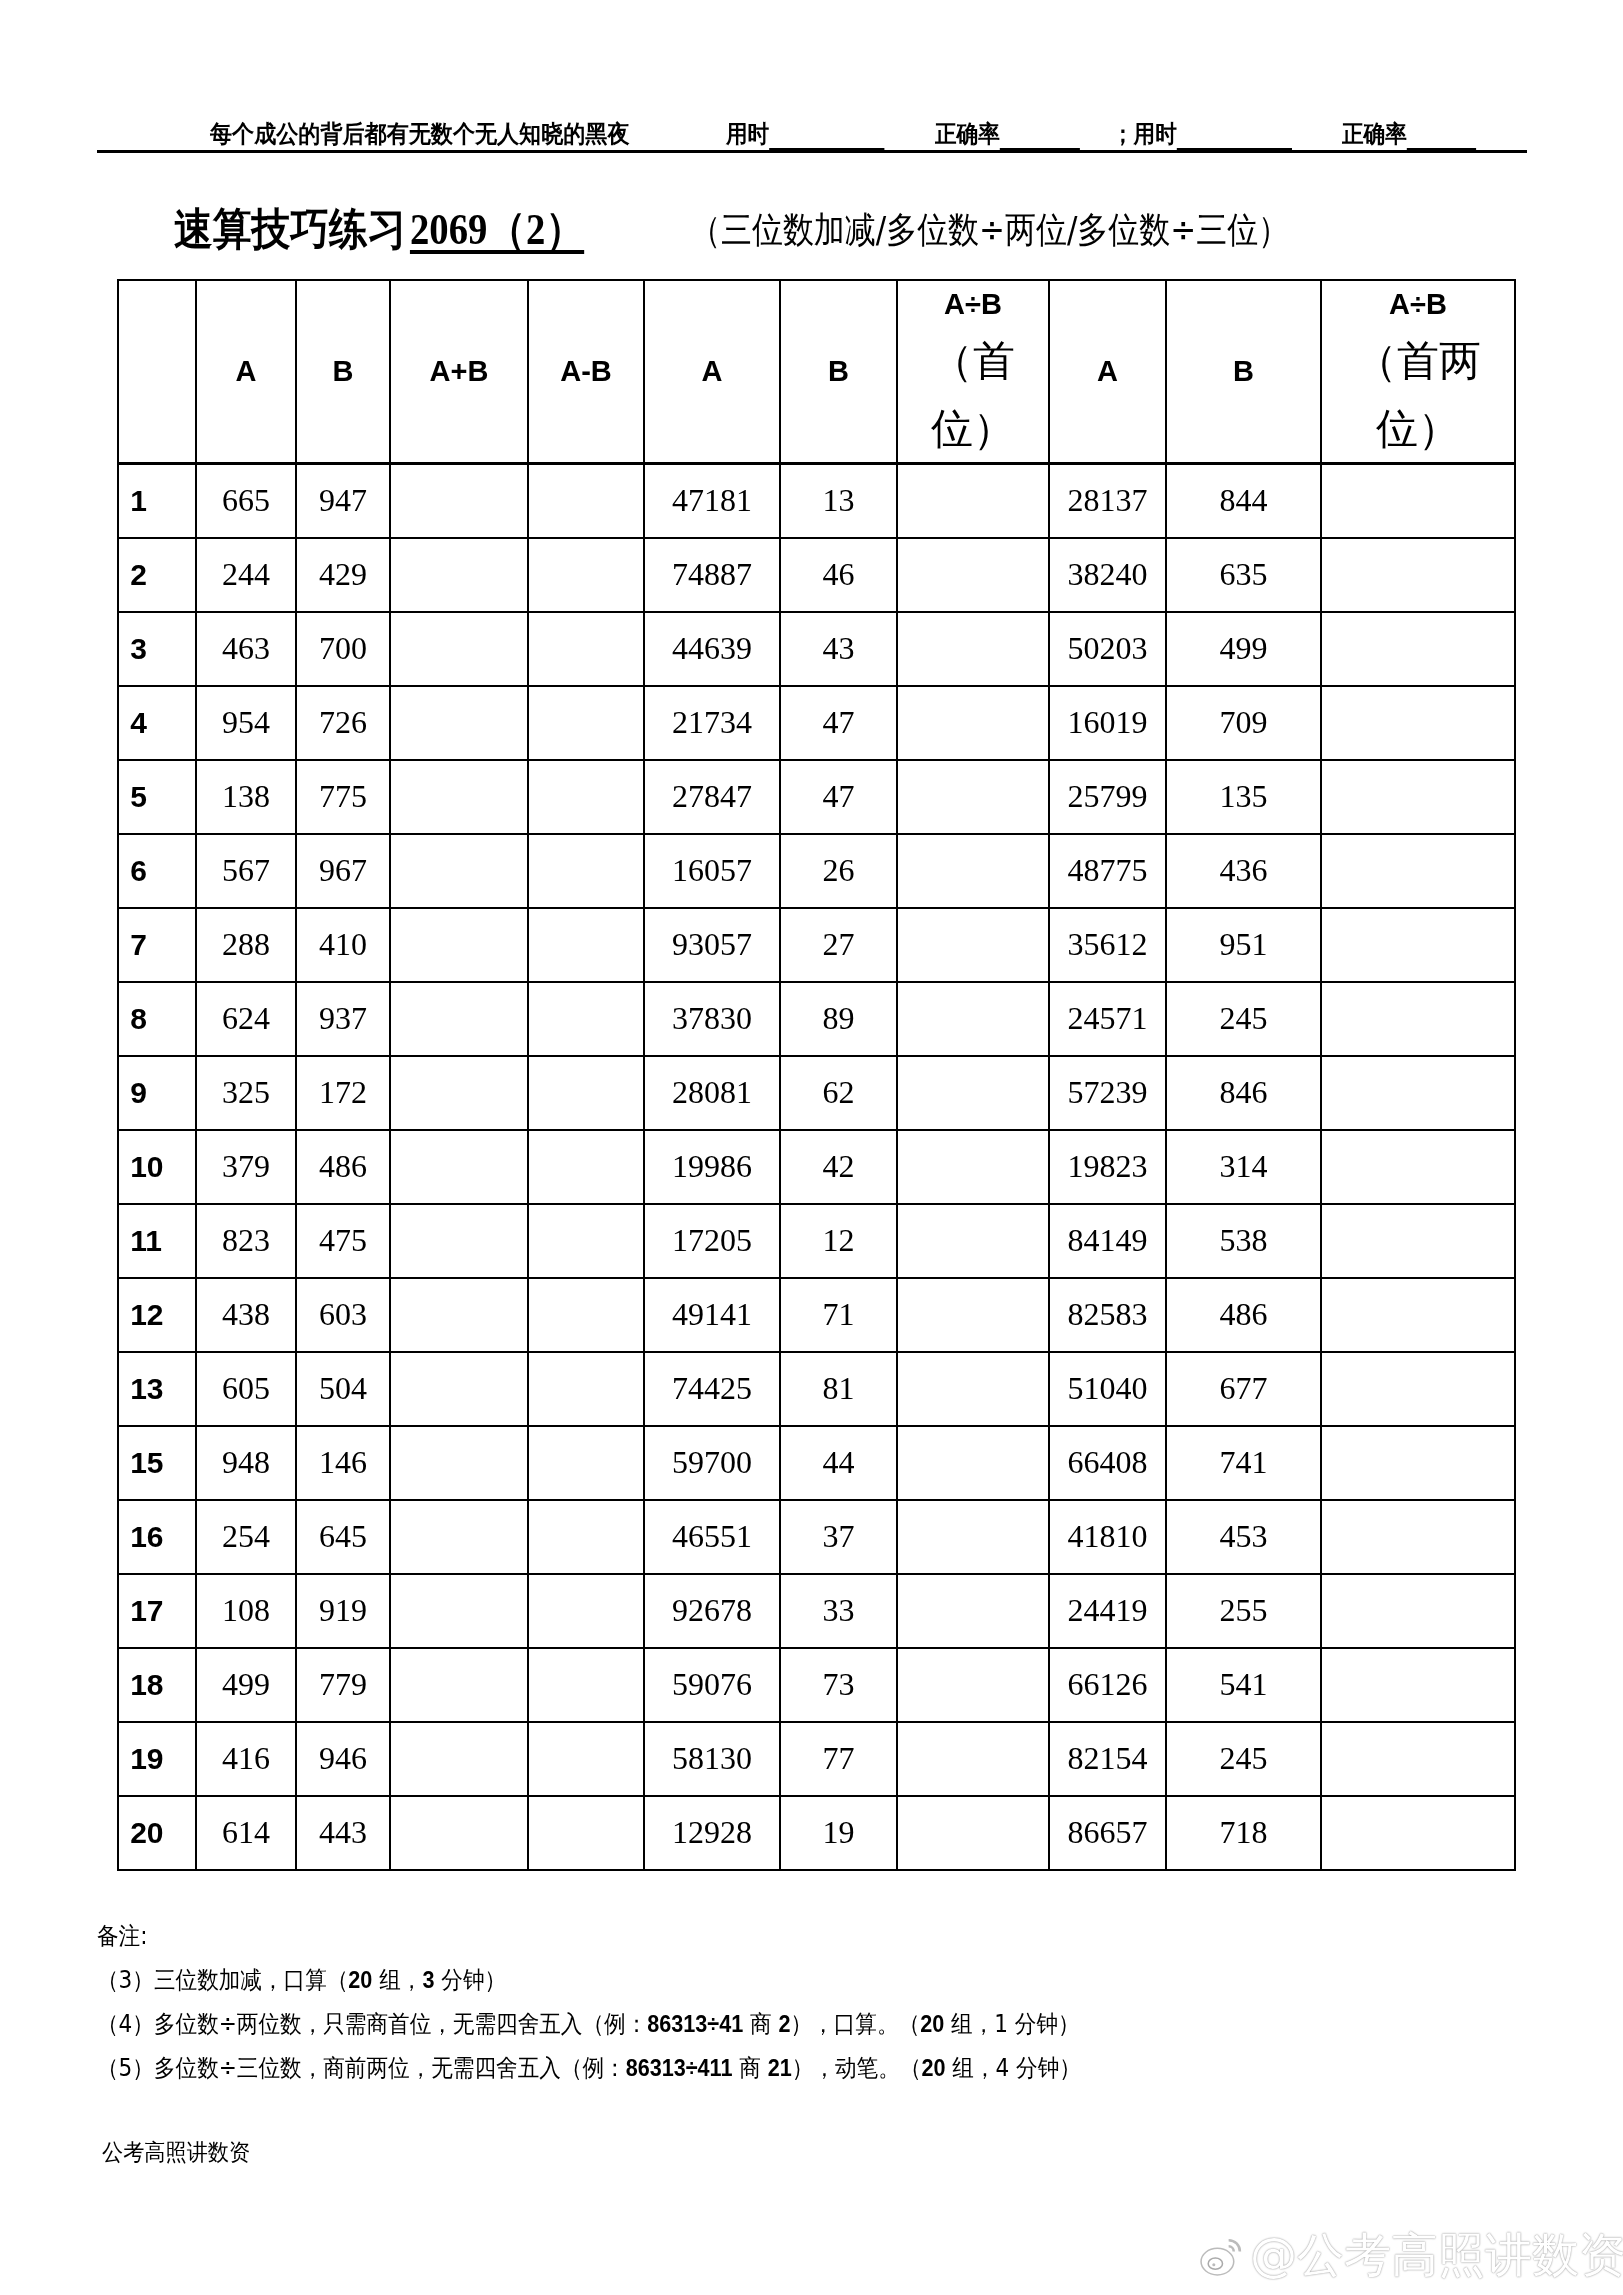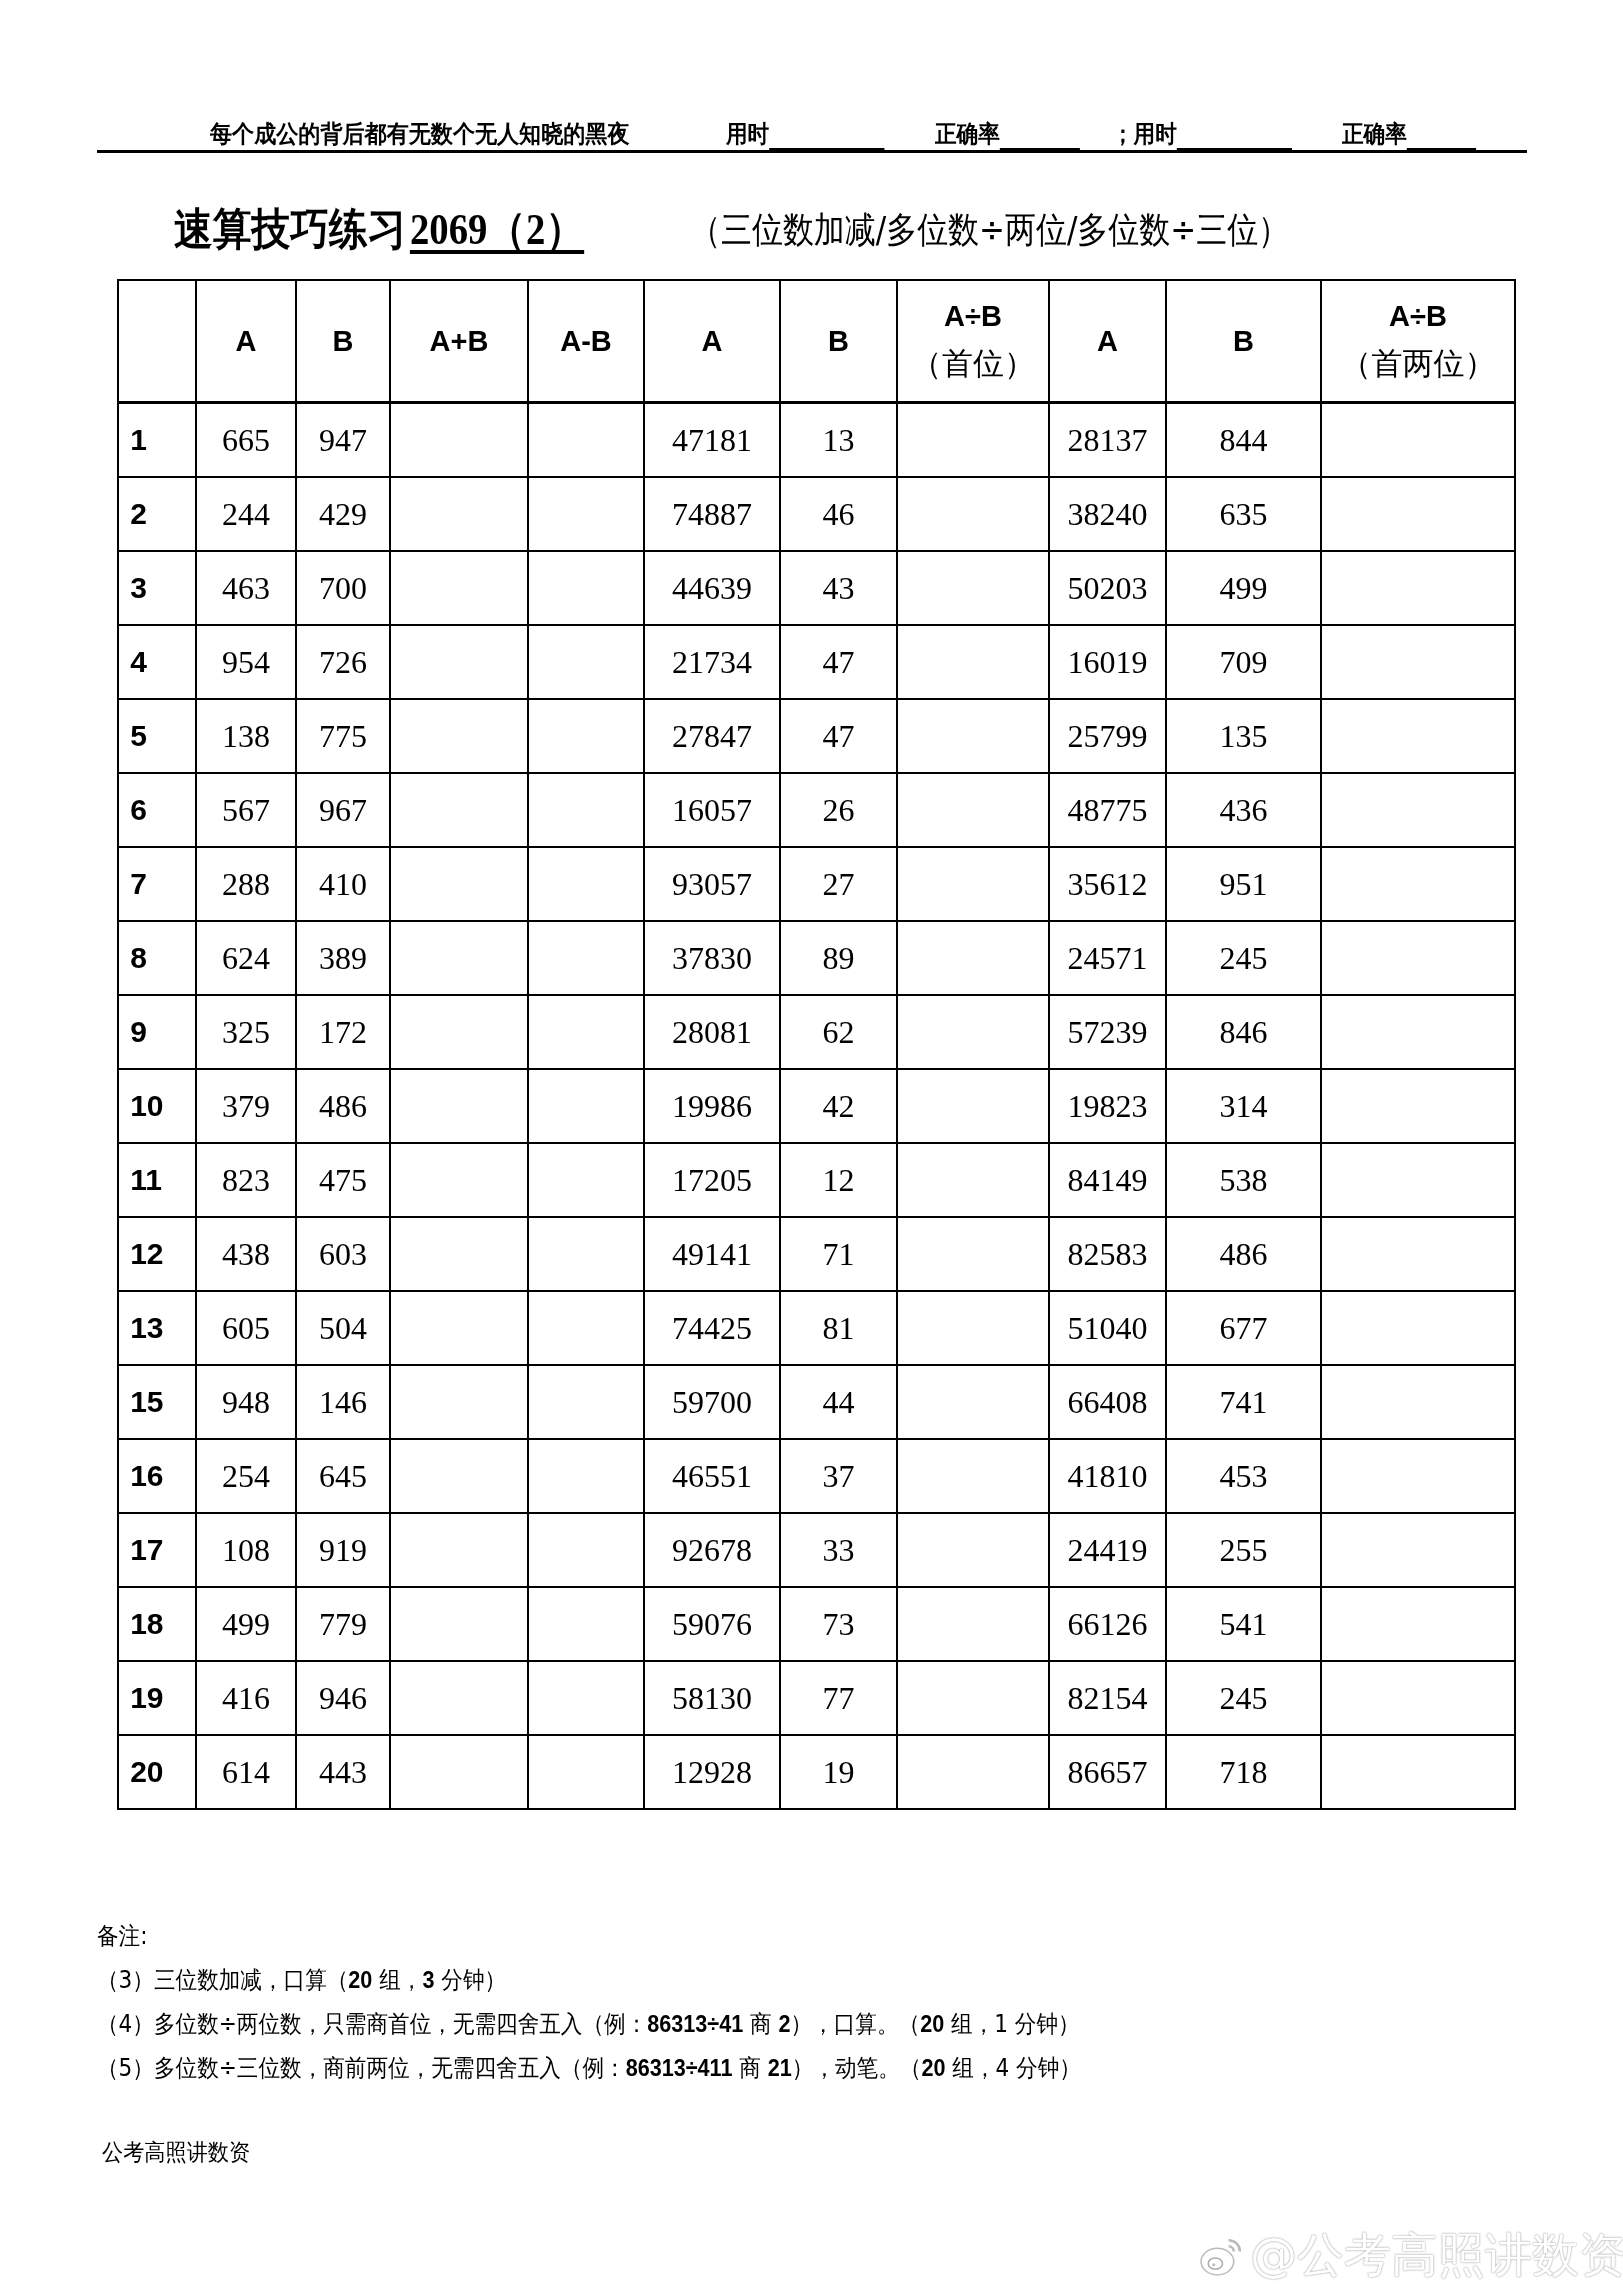--- a/index.html
+++ b/index.html
@@ -17,21 +17,21 @@
   #title { left:174px; top:200px; font-size:44px; font-weight:bold; white-space:nowrap; font-family:"DejaVu Sans",sans-serif; transform:scaleX(0.88); transform-origin:left top; }
   #title .num { text-decoration:underline; text-decoration-thickness:3.6px; text-underline-offset:6.1px; padding-left:4.1px; font-family:"Liberation Serif",serif; }
   #subtitle { left:690px; top:206px; font-size:36px; white-space:nowrap; font-family:"DejaVu Sans",sans-serif; transform:scaleX(0.86); transform-origin:left top; }
 
   
   #sheet { left:117px; top:279px; border-collapse:collapse; table-layout:fixed; }
   #sheet td, #sheet th { border:2px solid #000; padding:0; text-align:center; vertical-align:middle; }
   #sheet th { height:120px; font-family:"Liberation Sans","DejaVu Sans",sans-serif; font-weight:bold; font-size:29px; line-height:1.6; }
   #sheet td { height:72px; font-size:32px; }
   #sheet td.idx { text-align:left; padding-left:11.2px; font-family:"Liberation Sans",sans-serif; font-weight:bold; font-size:30px; }
-  #sheet .sub { font-family:Liberation Sans, sans-serif; font-weight:normal; font-size:31px; }
+  #sheet .sub { font-family:Liberation Sans, sans-serif; font-weight:normal; font-size:42px; }
   #sheet tr.head th { border-bottom-width:3.6px; }
 
   #notes { left:97px; top:1915px; font-family:"DejaVu Sans",sans-serif; font-size:24px; line-height:43px; white-space:nowrap; }
   #notes .line { transform:scaleX(0.9); transform-origin:left top; }
   #notes b { font-family:"Liberation Sans",sans-serif; }
 
   #footer { left:102px; top:2137px; font-family:"DejaVu Sans",sans-serif; font-size:23px; transform:scaleX(0.92); transform-origin:left top; white-space:nowrap; }
 
   #watermark { left:1199px; top:2224px; display:flex; align-items:center; gap:5.1px; color:#ffffff;
                font-family:"DejaVu Sans",sans-serif; font-size:47px; white-space:nowrap;
@@ -184,21 +184,21 @@
         <td>93057</td>
         <td>27</td>
         <td></td>
         <td>35612</td>
         <td>951</td>
         <td></td>
       </tr>
       <tr>
         <td class="idx">8</td>
         <td>624</td>
-        <td>389</td>
+        <td>937</td>
         <td></td>
         <td></td>
         <td>37830</td>
         <td>89</td>
         <td></td>
         <td>24571</td>
         <td>245</td>
         <td></td>
       </tr>
       <tr>

